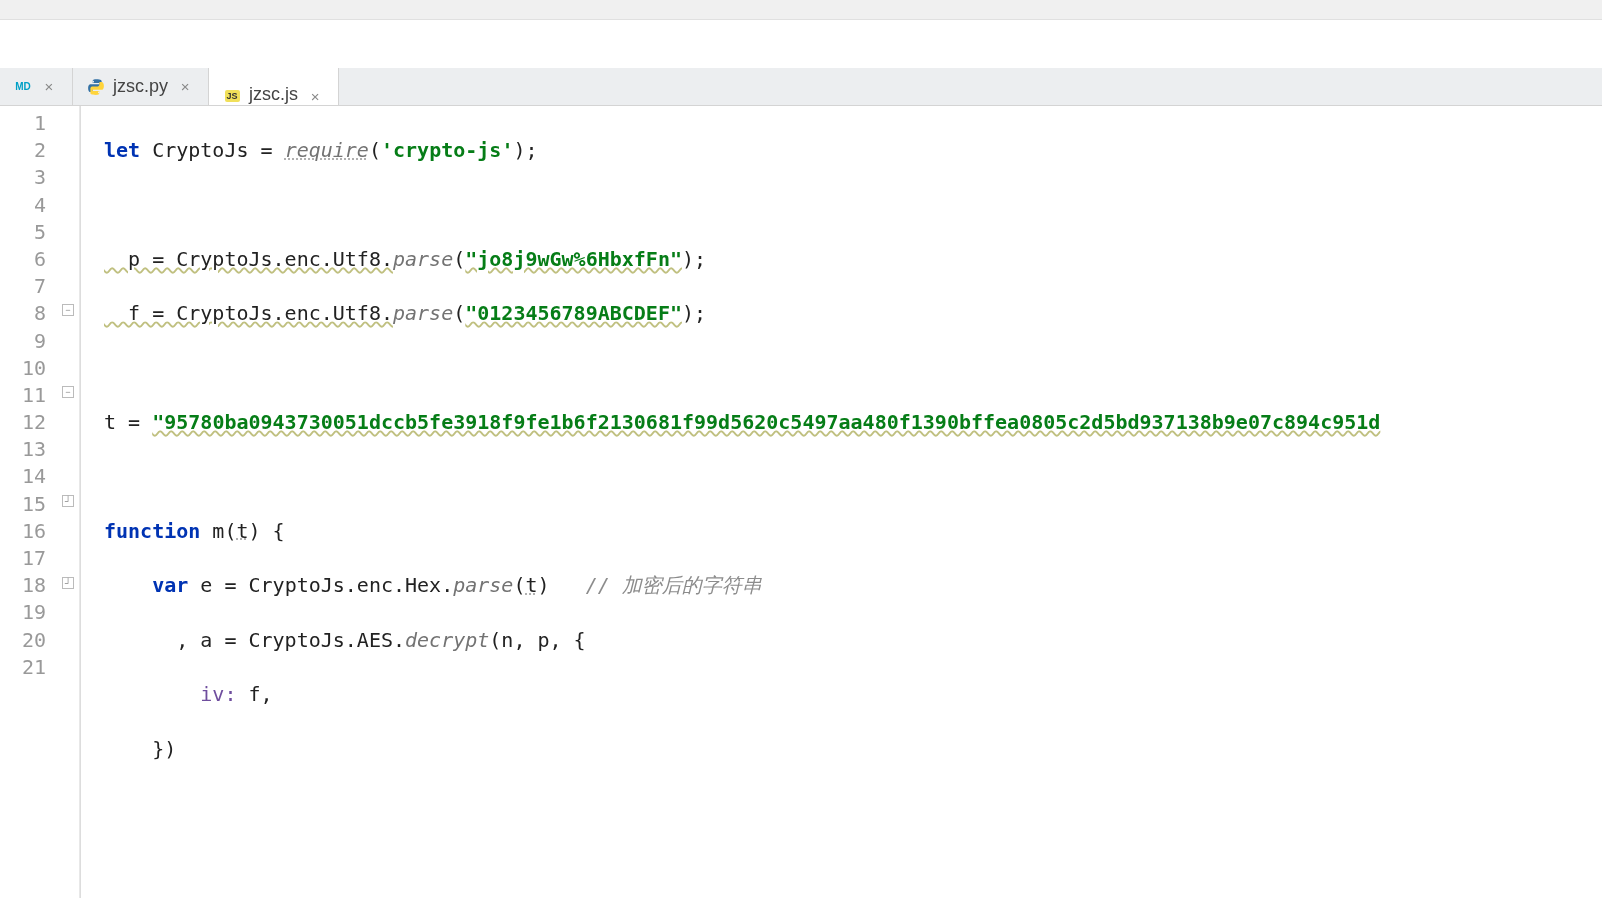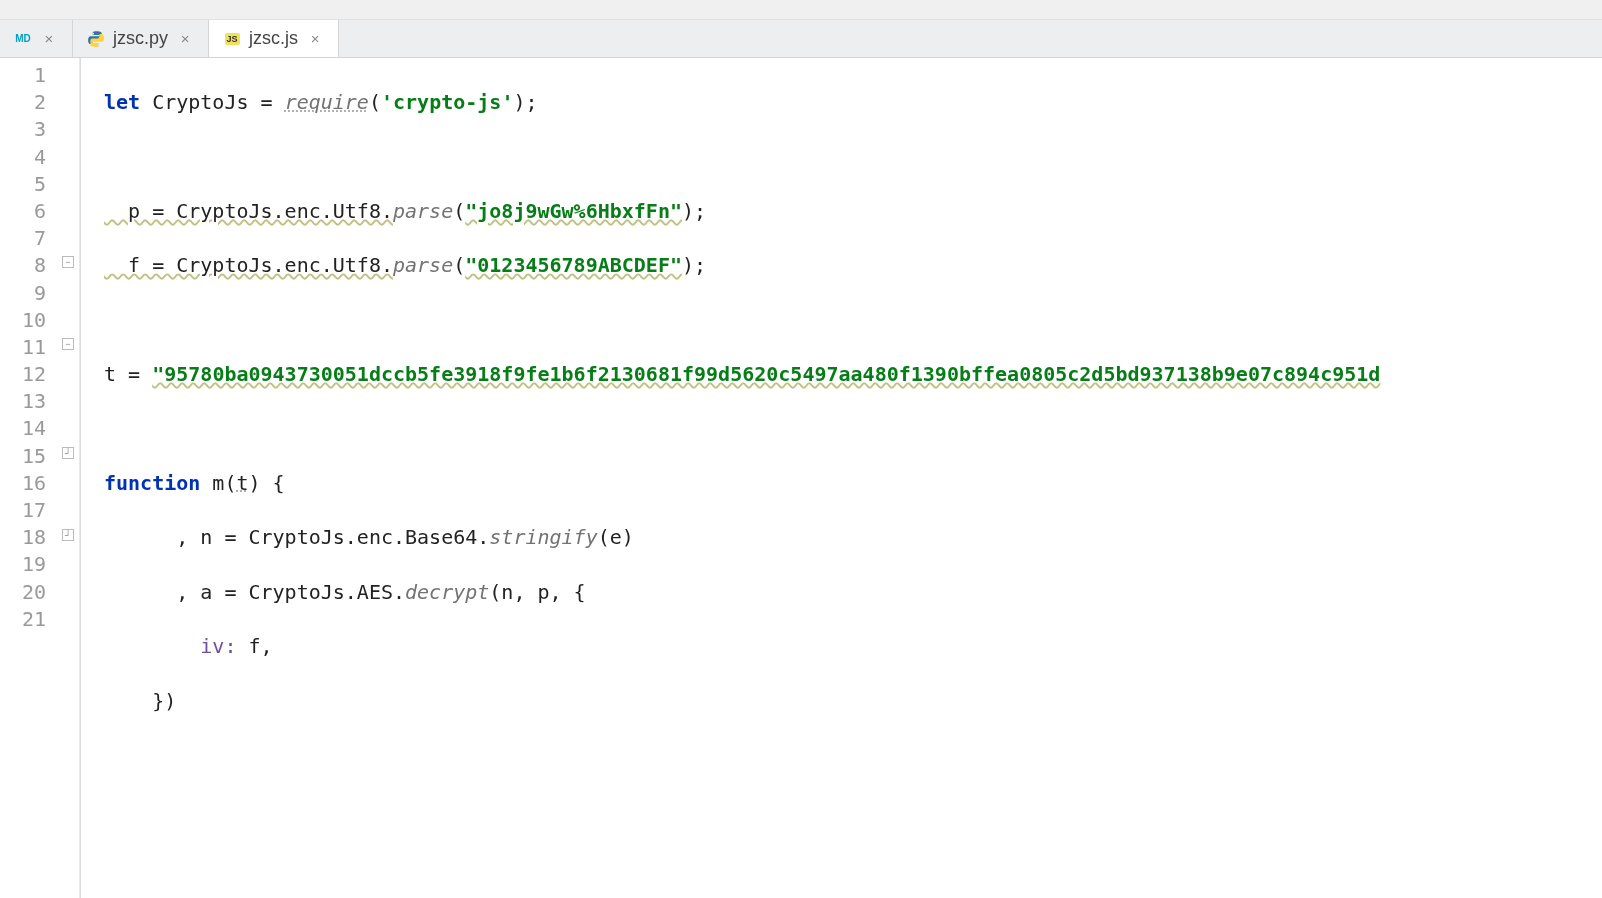--- a/index.html
+++ b/index.html
@@ -7,30 +7,31 @@
       font-family: -apple-system, BlinkMacSystemFont, "Segoe UI", sans-serif;
       background:#fff;
       width:1602px; height:898px;
       overflow:hidden;
     }
     .toolbar { height:20px; background:#f0f0f0; border-bottom:1px solid #e0e0e0; }
     .tabbar {
       display:flex; align-items:stretch;
       background:#eceef0; height:38px;
       border-bottom:1px solid #d4d4d4;
+      margin-top:48px;
     }
     .tab {
       display:flex; align-items:center;
       padding:0 14px; gap:8px;
       border-right:1px solid #d4d4d4;
       font-size:18px; color:#444;
       cursor:pointer;
       background:#eceef0;
     }
-    .tab.active { background:#fff; }
+    .tab.active { background:#fff;align-items:flex-end; }
     .tab .icon { width:18px; height:18px; display:flex; align-items:center; justify-content:center; }
     .tab .close {
       width:18px; height:18px; display:flex; align-items:center; justify-content:center;
       color:#888; font-size:15px; cursor:pointer;
     }
     .icon-md { color:#00a0c6; font-size:10px; font-weight:bold; }
     .icon-js { background:#f1e05a; color:#333; font-size:9px; font-weight:bold; padding:1px 2px; border-radius:2px; }
     .editor {
       display:flex; height:840px; background:#fff;
     }
@@ -134,21 +135,21 @@
   <div class="sep-col"></div>
   <div class="code">
 <div class="line"><span class="kw">let</span><span> CryptoJs = </span><span class="fn under">require</span><span>(</span><span class="str">'crypto-js'</span><span>);</span></div>
 <div class="line"></div>
 <div class="line"><span class="wavy">  p = CryptoJs.enc.Utf8.</span><span class="fn">parse</span><span>(</span><span class="str wavy">"jo8j9wGw%6HbxfFn"</span><span>);</span></div>
 <div class="line"><span class="wavy">  f = CryptoJs.enc.Utf8.</span><span class="fn">parse</span><span>(</span><span class="str wavy">"0123456789ABCDEF"</span><span>);</span></div>
 <div class="line"></div>
 <div class="line"><span>t = </span><span class="str wavy">"95780ba0943730051dccb5fe3918f9fe1b6f2130681f99d5620c5497aa480f1390bffea0805c2d5bd937138b9e07c894c951d</span></div>
 <div class="line"></div>
 <div class="line"><span class="kw">function</span><span> m(</span><span class="under">t</span><span>) {</span></div>
-<div class="line"><span>      , n = CryptoJs.enc.Base64.</span><span class="fn">stringify</span><span>(e)</span></div>
+<div class="line"><span>    </span><span class="kw">var</span><span> e = CryptoJs.enc.Hex.</span><span class="fn">parse</span><span>(</span><span class="under">t</span><span>)   </span><span class="cm">// 加密后的字符串</span></div>
 <div class="line"><span>      , a = CryptoJs.AES.</span><span class="fn">decrypt</span><span>(n, p, {</span></div>
 <div class="line"><span>        </span><span class="prop">iv:</span><span> f,</span></div>
 <div class="line"><span>    })</span></div>
 
 
 
 
 
 
   </div>

